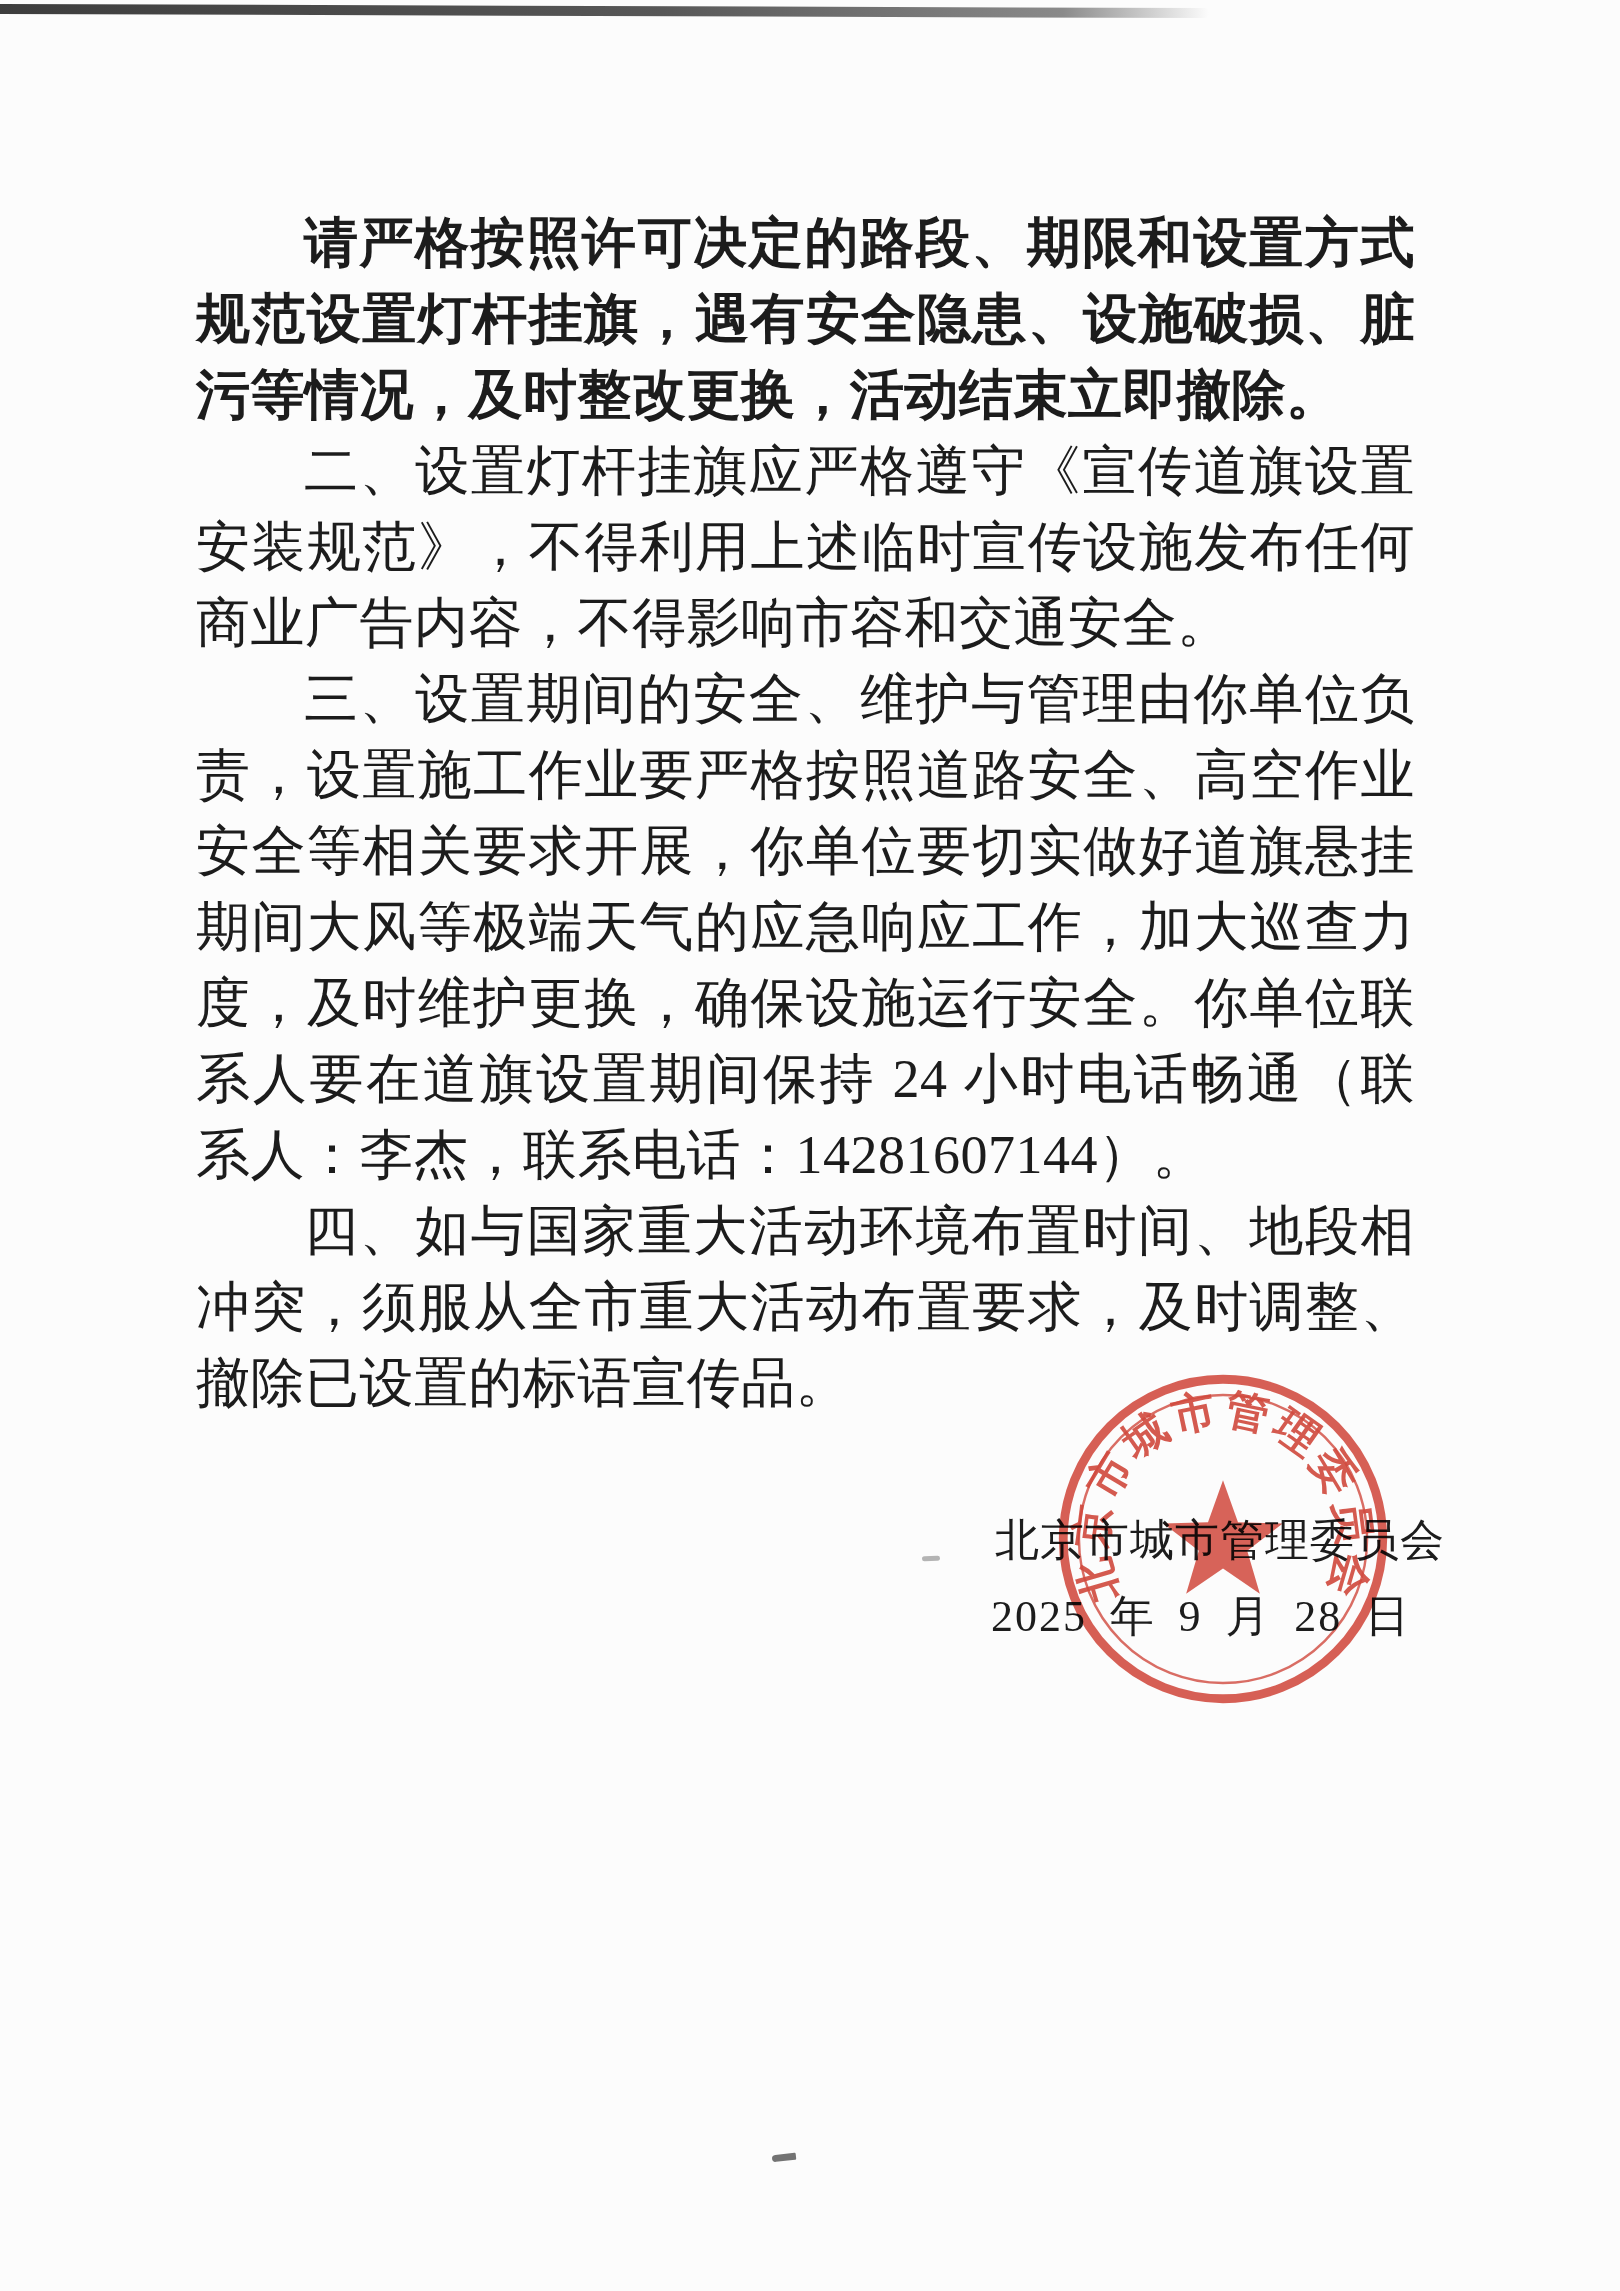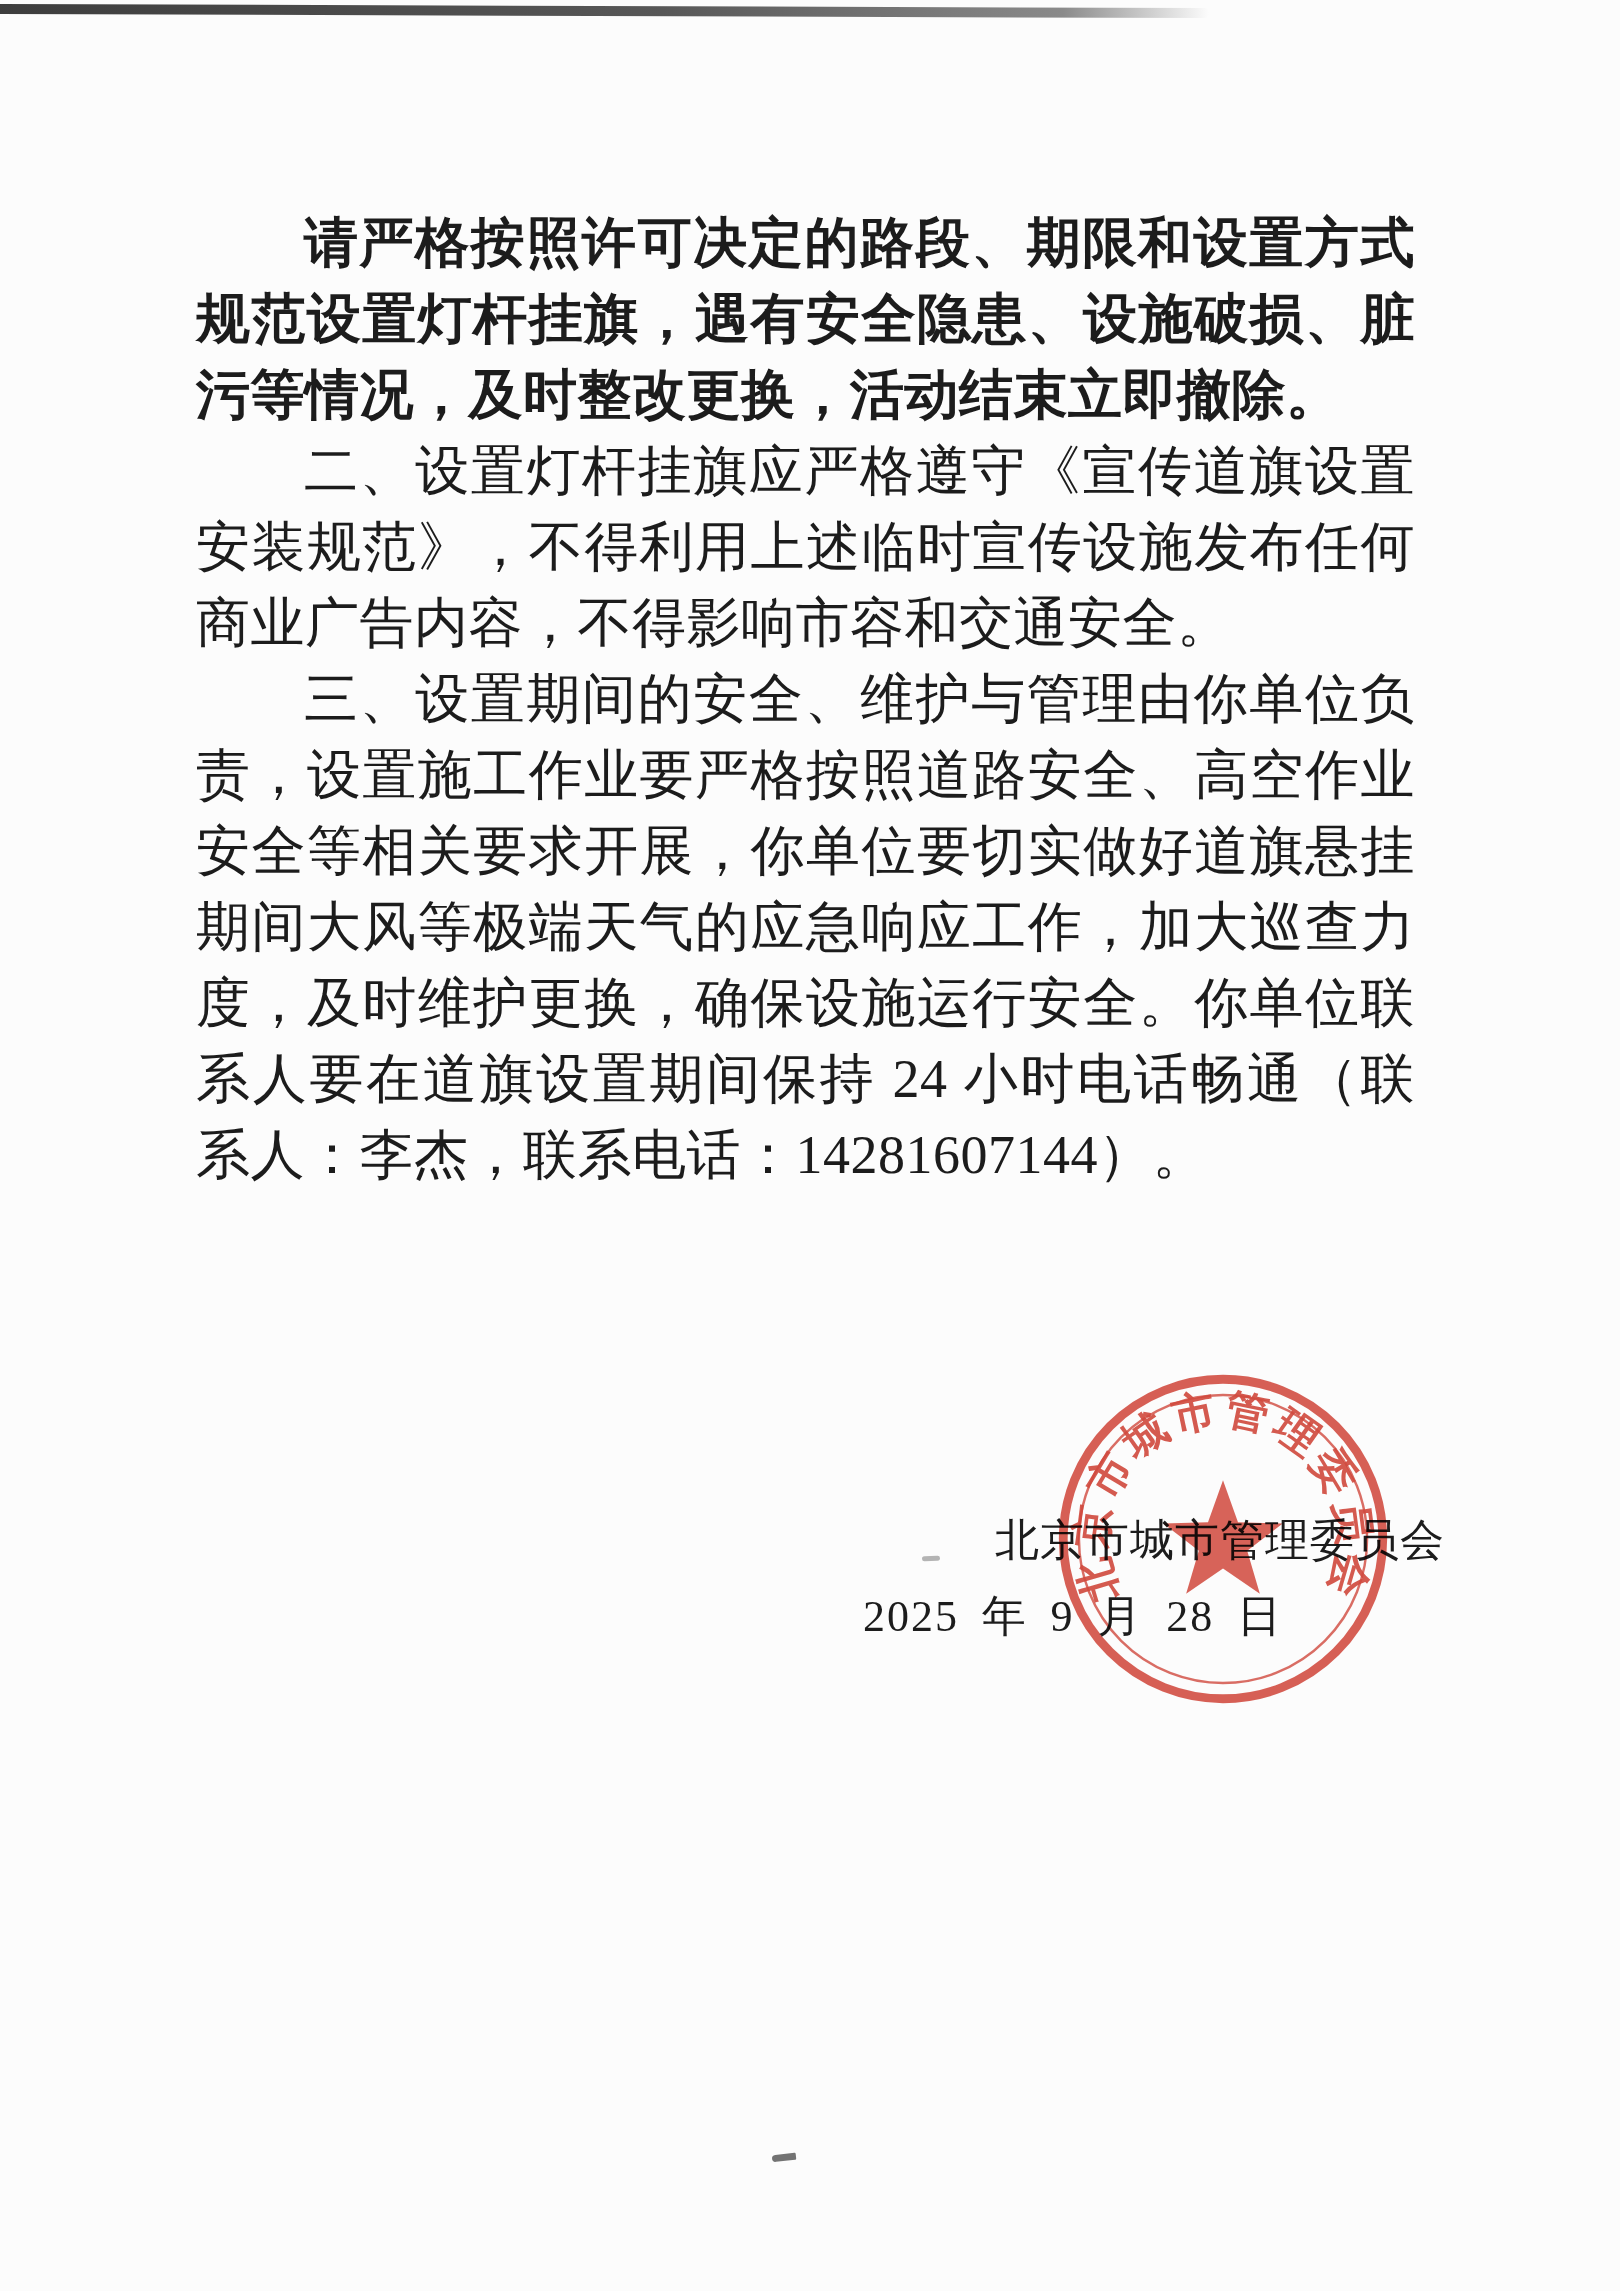--- a/index.html
+++ b/index.html
@@ -56,20 +56,21 @@
     font-size: 44px;
     line-height: 76px;
     letter-spacing: 1px;
     color: var(--ink);
   }
   .sign-date {
     position: absolute;
     left: 863px;
     top: 1579px;
     width: 676px;
+    text-align: center;
     font-size: 44px;
     line-height: 76px;
     letter-spacing: 2px;
     word-spacing: 9.8px;
     color: var(--ink);
   }
   .seal {
     position: absolute;
     left: 1027px;
     top: 1343px;
@@ -100,20 +101,21 @@
 <body>
 
 <div class="page">
 
   <div class="scan-topline"></div>
 
   <div class="content">
     <p class="para bold">请严格按照许可决定的路段、期限和设置方式规范设置灯杆挂旗，遇有安全隐患、设施破损、脏污等情况，及时整改更换，活动结束立即撤除。</p>
     <p class="para">二、设置灯杆挂旗应严格遵守《宣传道旗设置安装规范》，不得利用上述临时宣传设施发布任何商业广告内容，不得影响市容和交通安全。</p>
     <p class="para">三、设置期间的安全、维护与管理由你单位负责，设置施工作业要严格按照道路安全、高空作业安全等相关要求开展，你单位要切实做好道旗悬挂期间大风等极端天气的应急响应工作，加大巡查力度，及时维护更换，确保设施运行安全。你单位联系人要在道旗设置期间保持 24 小时电话畅通（联系人：李杰，联系电话：14281607144）。</p>
+    <p class="para">四、如与国家重大活动环境布置时间、地段相冲突，须服从全市重大活动布置要求，及时调整、撤除已设置的标语宣传品。</p>
   </div>
 
   <div class="signature">北京市城市管理委员会</div>
   <div class="sign-date">2025 年 9 月 28 日</div>
 
   <svg class="seal" viewBox="0 0 400 400" xmlns="http://www.w3.org/2000/svg">
     <circle class="seal-ring-outer" cx="200" cy="200" r="163" stroke-width="9"></circle>
     <circle class="seal-ring-inner" cx="200" cy="200" r="147" stroke-width="2.5"></circle>
     <polygon class="seal-star" points="200,140 215.3,183 260.9,184.2 224.7,212 237.6,255.8 200,230 162.4,255.8 175.3,212 139.1,184.2 184.7,183"></polygon>
     <defs>

